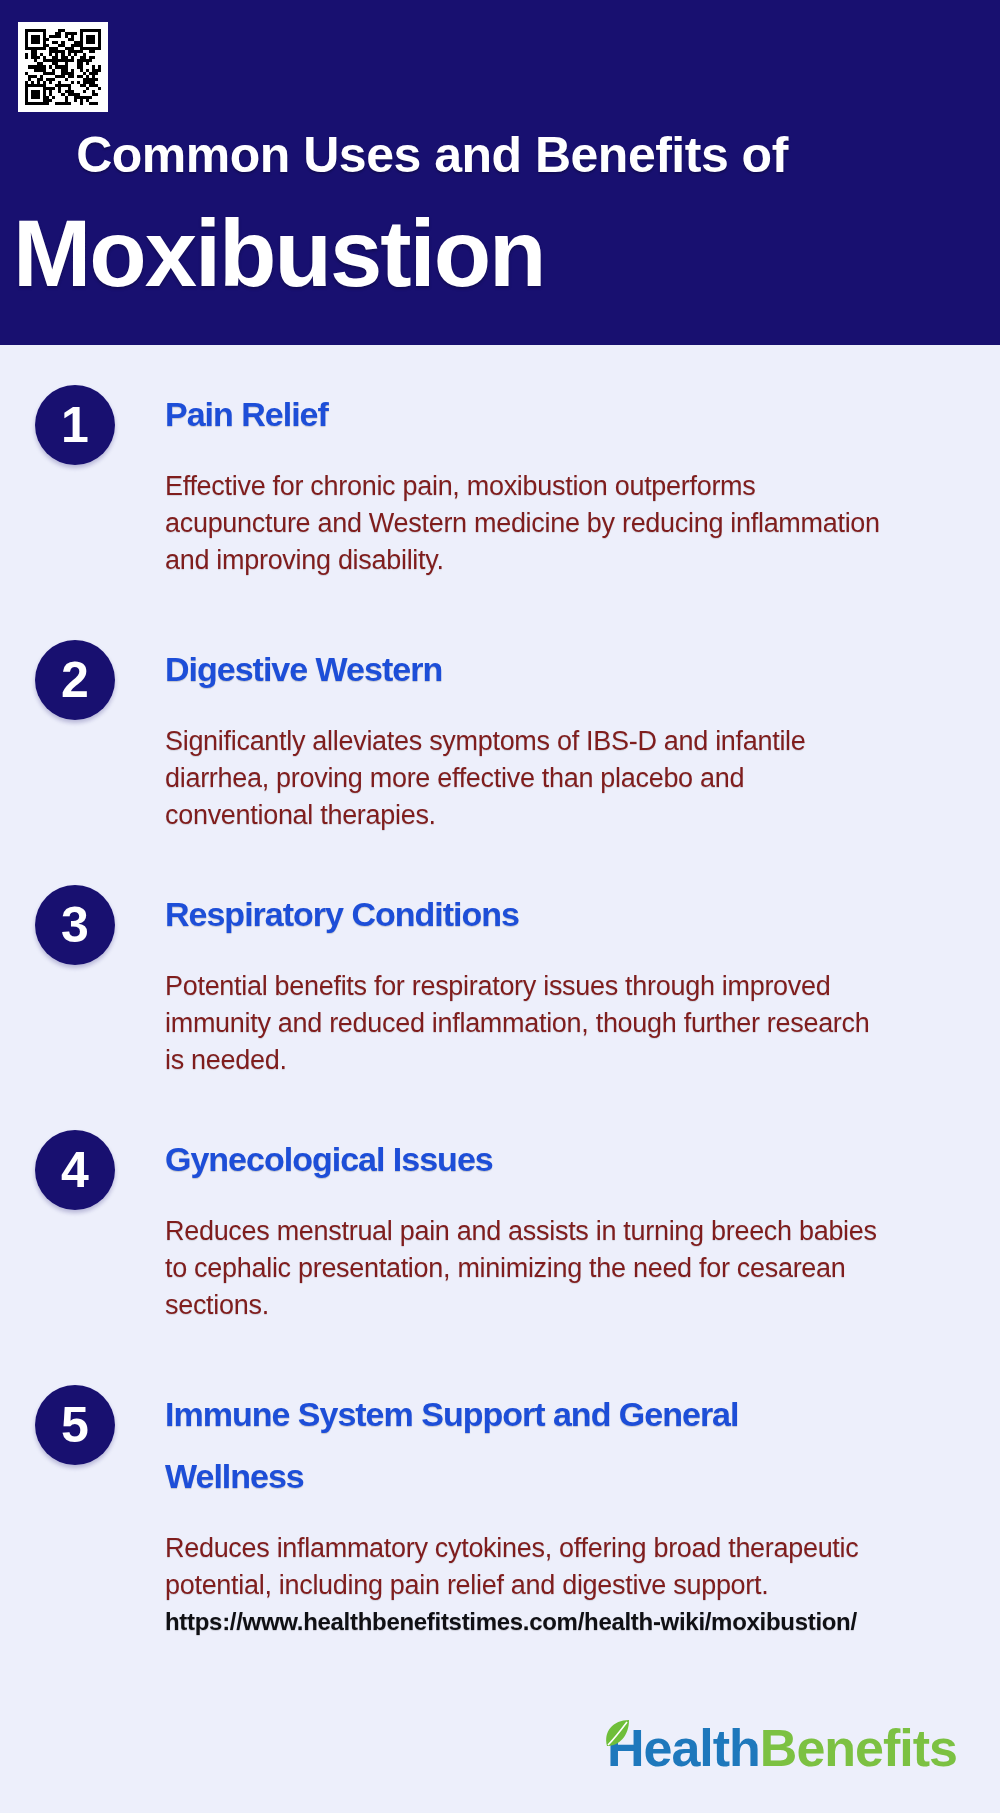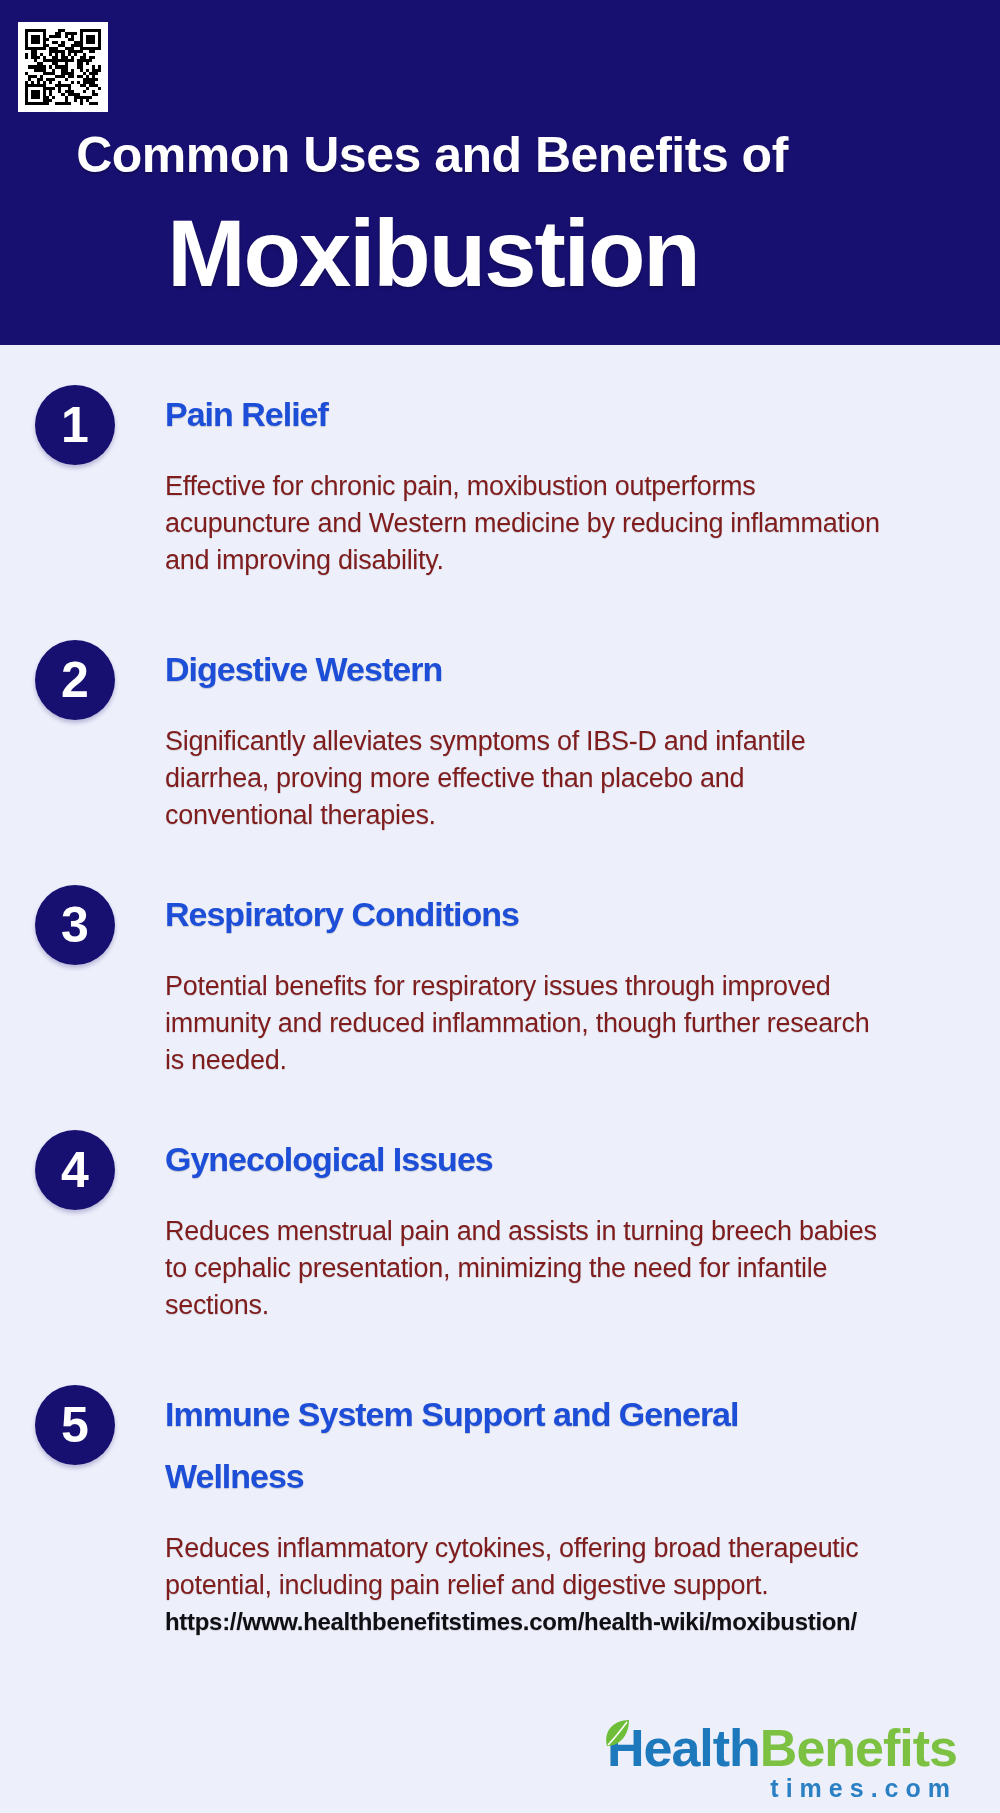--- a/index.html
+++ b/index.html
@@ -11,21 +11,21 @@
   }
   
   .header-band{position:absolute;top:0;left:0;width:1000px;height:345px;background:#181070;}
   .title-wrap{position:absolute;top:0;left:0;width:864px;height:345px;}
   .kicker{
     position:absolute;top:126px;left:0;width:100%;text-align:center;
     color:#ffffff;font-size:50px;font-weight:700;letter-spacing:-0.5px;
     text-shadow:0 2px 2px rgba(0,0,0,0.25);white-space:nowrap;
   }
   .main-title{
-    position:absolute;top:200px;left:1px;width:100%;text-align:center;
+    position:absolute;top:200px;left:13px;width:100%;text-align:left;
     color:#ffffff;font-size:94px;font-weight:700;letter-spacing:-2px;
     text-shadow:0 2px 3px rgba(0,0,0,0.25);white-space:nowrap;
   }
   
   .qr-box{
     position:absolute;top:22px;left:18px;width:90px;height:90px;background:#ffffff;
   }
   .qr-box svg{position:absolute;top:7px;left:7px;}
   
   .section{position:absolute;left:0;width:1000px;height:10px;}
@@ -430,21 +430,21 @@
     <div class="sec-heading">Respiratory Conditions</div>
     <div class="sec-body">Potential benefits for respiratory issues through improved
 immunity and reduced inflammation, though further research
 is needed.</div>
   </div>
 
   <div class="section" style="top:1130px">
     <div class="num-circle">4</div>
     <div class="sec-heading">Gynecological Issues</div>
     <div class="sec-body">Reduces menstrual pain and assists in turning breech babies
-to cephalic presentation, minimizing the need for infantile
+to cephalic presentation, minimizing the need for cesarean
 sections.</div>
   </div>
 
   <div class="section section--tall" style="top:1385px">
     <div class="num-circle">5</div>
     <div class="sec-heading">Immune System Support and General
 Wellness</div>
     <div class="sec-body">Reduces inflammatory cytokines, offering broad therapeutic
 potential, including pain relief and digestive support.</div>
   </div>
@@ -452,16 +452,15 @@
   <div class="source-url">https://www.healthbenefitstimes.com/health-wiki/moxibustion/</div>
 
   <div class="logo">
     <div class="logo-line1">
       <svg class="logo-leaf" width="40" height="40" viewBox="0 0 40 40">
         <path d="M8 32 C4 18, 14 6, 30 6 C30 22, 20 32, 8 32 Z" fill="#6fbe3a"></path>
         <path d="M9 31 C16 24, 22 16, 28 8" stroke="#ffffff" stroke-width="1.6" fill="none"></path>
       </svg>
       <span class="logo-health">Health</span><span class="logo-benefits">Benefits</span>
     </div>
-    <div class="logo-line2">times.com</div>
   </div>
 
 </div>
 
 </body></html>

